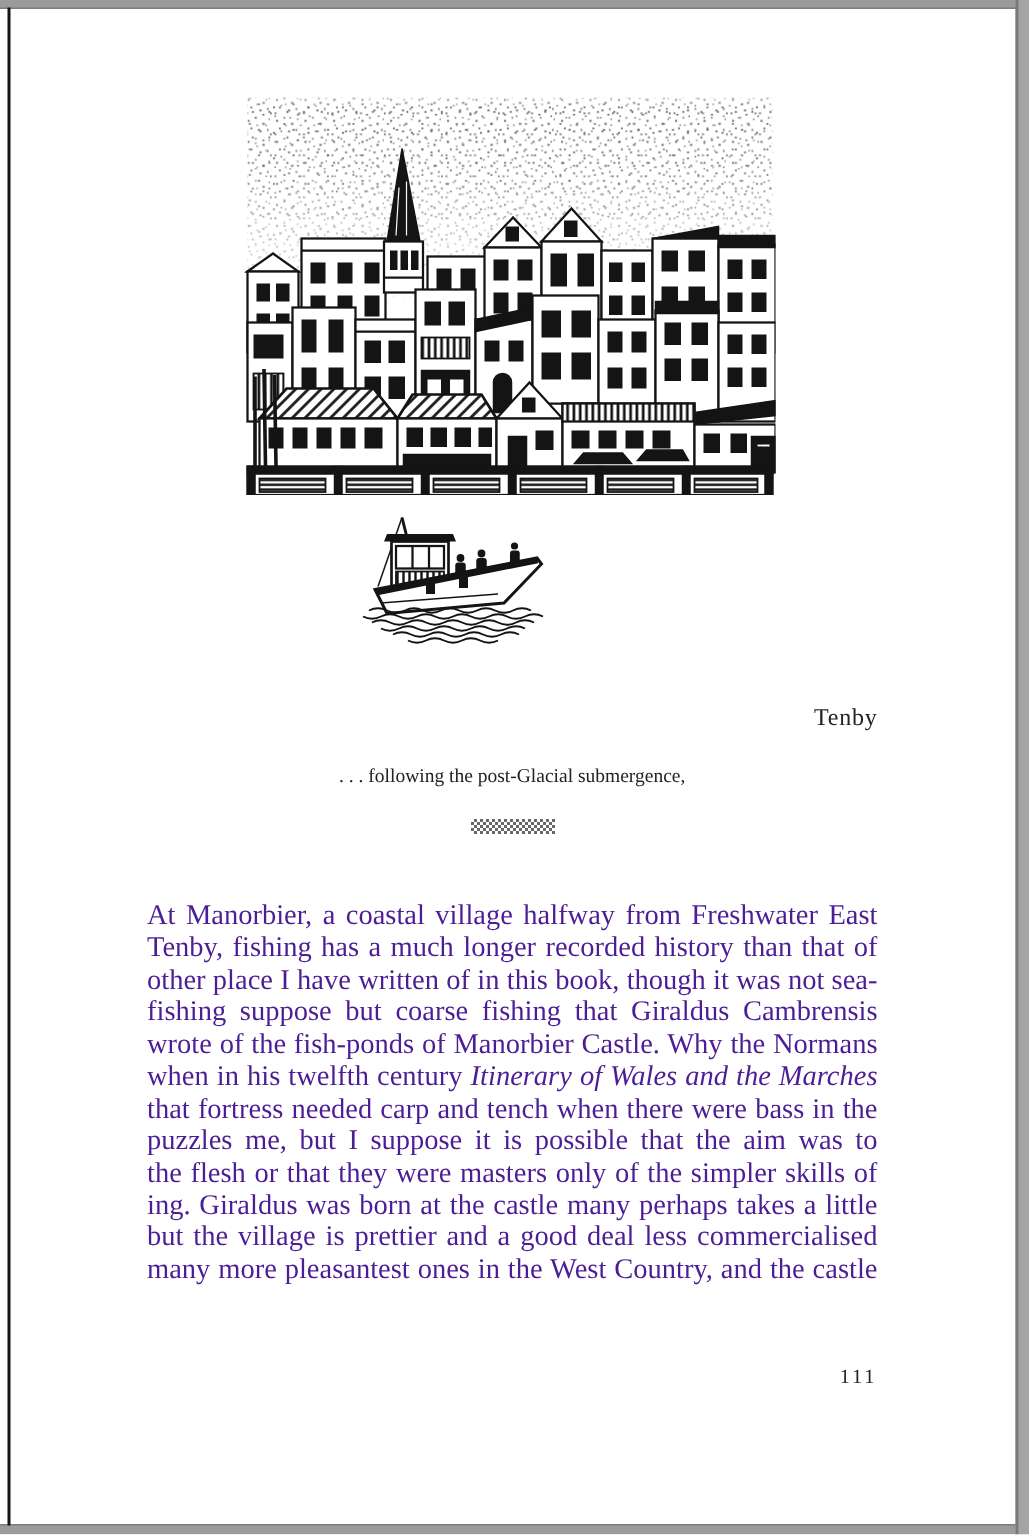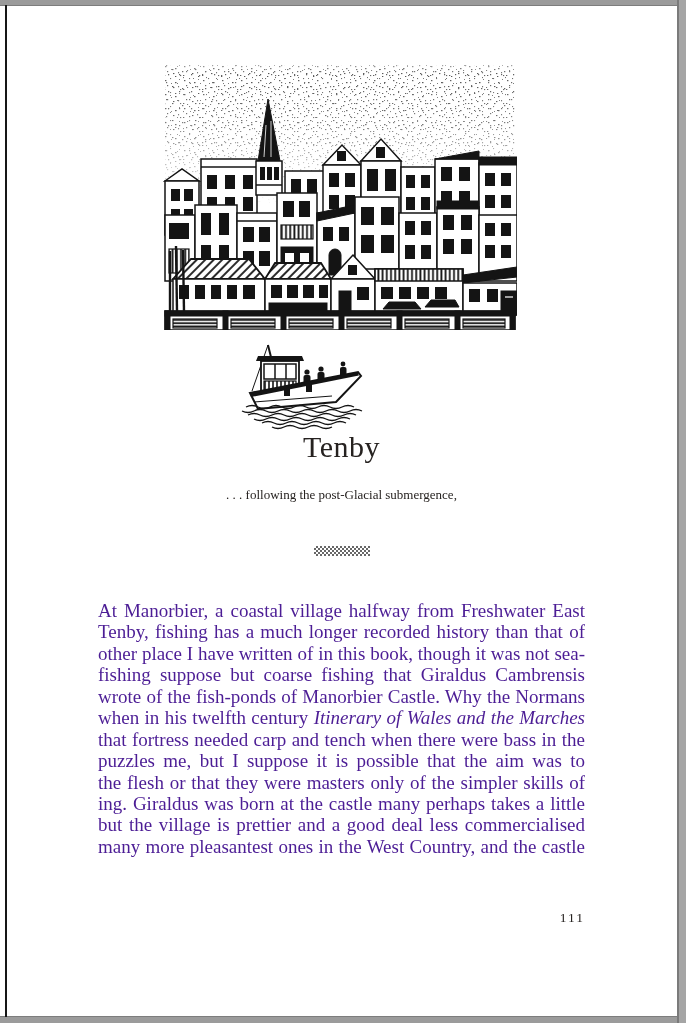--- a/index.html
+++ b/index.html
@@ -17,26 +17,26 @@
   .bar-right  { position: absolute; top: 0; right: 0; bottom: 0; width: 7px; background: #a5a5a5; border-left: 2px solid #7a7a7a; z-index: 5; }
   .left-rule  { position: absolute; top: 5px; bottom: 6px; left: 5px; width: 2px; background: #161616; z-index: 5; }
 
   
   .figure { position: absolute; left: 163px; top: 63px; width: 354px; height: 370px; }
   .town-svg { position: absolute; left: 0; top: 0; }
   .boat-svg { position: absolute; left: 77px; top: 280px; }
 
   
   .chapter-title {
-    position: absolute; left: 98px; top: 430px; width: 487px;
-    text-align: center; font-size: 30px; letter-spacing: 0.5px;
+    position: absolute; left: 98px; top: 470px; width: 487px;
+    text-align: right; font-size: 16px; letter-spacing: 0.5px;
   }
   
   .epigraph {
-    position: absolute; left: 98px; top: 487px; width: 487px;
+    position: absolute; left: 98px; top: 509px; width: 487px;
     text-align: center; font-size: 13px; line-height: 15.5px;
   }
   
   .ornament {
     position: absolute; left: 98px; top: 546px; width: 487px;
     display: flex; justify-content: center;
   }
   .ornament .band {
     width: 56px; height: 10px;
     background-image: repeating-conic-gradient(#4d4d4d 0% 25%, transparent 0% 50%);

